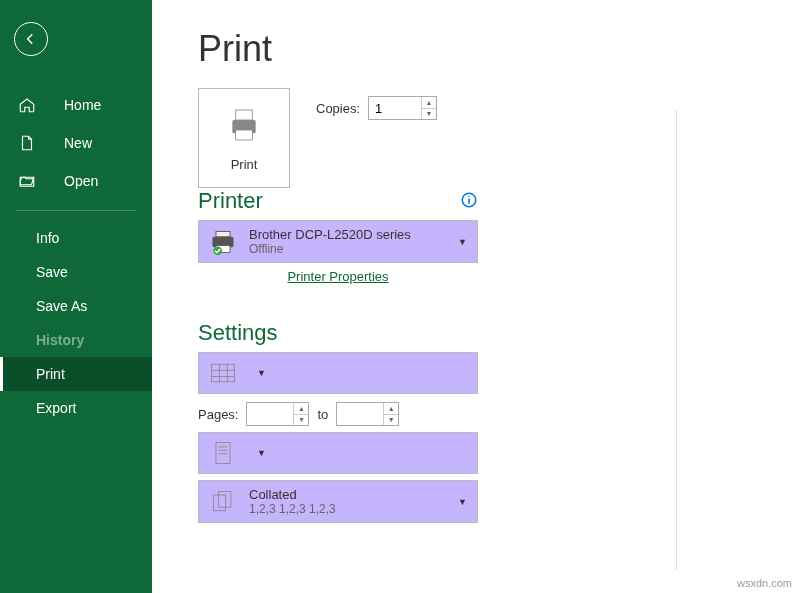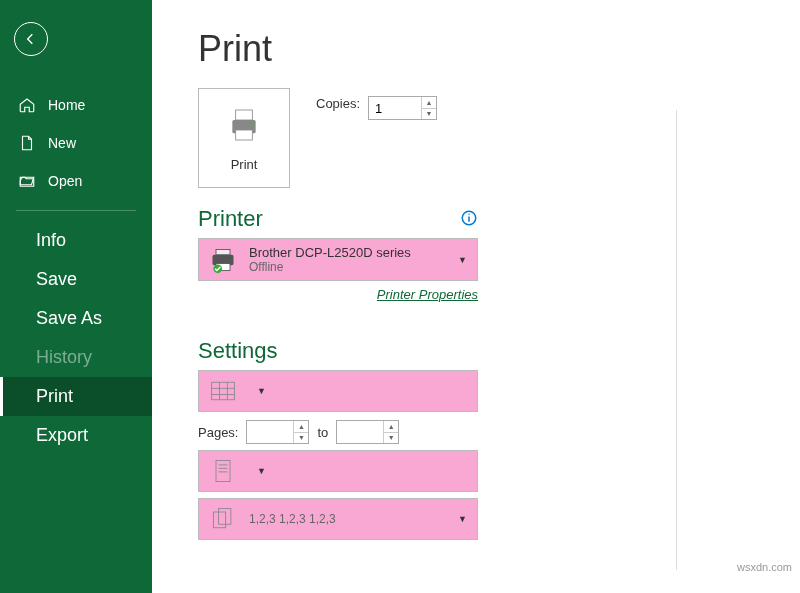--- a/index.html
+++ b/index.html
@@ -28,35 +28,35 @@
       margin-bottom: 30px;
       display: flex;
       align-items: center;
       justify-content: center;
       cursor: pointer;
     }
     .back-btn svg { width: 16px; height: 16px; fill: none; stroke: #fff; stroke-width: 2; }
     .side-item {
       display: flex;
       align-items: center;
-      gap: 12px;
+      gap: 28px;
       padding: 10px 18px;
       font-size: 14px;
       cursor: pointer;
     }
     .side-item .icon { width: 18px; height: 18px; display:flex; align-items:center; justify-content:center; }
     .side-item .icon svg { width:18px; height:18px; fill:none; stroke:#fff; stroke-width:1.5; }
     .side-divider { height:1px; background: rgba(255,255,255,0.25); margin: 10px 16px; }
     .side-sub {
       padding: 9px 34px 9px 36px;
-      font-size: 18px;
+      font-size: 14px;
       color: #fff;
       cursor: pointer;
     }
-    .side-sub.disabled { color: rgba(255,255,255,0.45); }
+    .side-sub.disabled { color: rgba(255,255,255,0.45); font-weight: bold; }
     .side-sub.selected {
       background: #0a4f2a;
       border-left: 3px solid #fff;
       padding-left: 33px;
     }
     .main {
       flex: 1;
       padding: 28px 0 0 46px;
       position: relative;
       background: #fff;
@@ -76,20 +76,21 @@
       flex-direction: column;
       align-items: center;
       justify-content: center;
       gap: 12px;
       cursor: pointer;
     }
     .print-button svg { width: 40px; height: 40px; }
     .print-button span { font-size: 13px; }
     .copies-block {
       display: flex;
+      align-items: center;
       margin-left: 26px;
       margin-top: 8px;
       gap: 8px;
     }
     .spinner {
       display: flex;
       border: 1px solid #aaa;
       height: 24px;
       background: #fff;
     }
@@ -105,54 +106,53 @@
     .spinner .arrows div:first-child{border-bottom:1px solid #ccc;}
     .section-title {
       font-size: 22px;
       font-weight: 300;
       color: #0e6837;
       margin-top: 36px;
     }
     .settings-area { width: 280px; position:relative; }
     .dropdown {
       border: 1px solid #bbb;
-      background: #f9a8d4;
+      background: #c4b5fd;
       display: flex;
       align-items: center;
       padding: 6px 10px;
       margin-top: 6px;
       cursor: pointer;
       position: relative;
     }
     .dropdown .dd-icon { width: 28px; height: 28px; margin-right: 12px; display:flex; align-items:center; justify-content:center; flex-shrink:0;}
     .dropdown .dd-icon svg { width:28px; height:28px; }
     .dropdown .dd-text { flex:1; overflow:hidden; }
     .dropdown .dd-title { font-size: 13px; color:#333; white-space:nowrap; overflow:hidden; text-overflow:ellipsis;}
     .dropdown .dd-sub { font-size: 12px; color:#666; white-space:nowrap; overflow:hidden; text-overflow:ellipsis;}
     .dropdown .caret { font-size: 9px; color:#333; margin-left:8px;}
     .link {
-      text-align: right;
+      text-align: center;
       margin-top: 6px;
       font-size: 13px;
-      font-style: italic;
     }
     .link span { color:#0e6837; text-decoration: underline; cursor:pointer;}
     .pages-row {
       display:flex; align-items:center; gap:8px; margin-top:8px;
     }
     .pages-row .spinner input { width: 46px; }
     .divider-v {
       position: absolute;
       left: 524px; top: 110px;
       width: 1px; height: 460px;
       background: #ddd;
     }
     .watermark {
       position: absolute;
-      right: 8px; bottom: 20px;
+      right: 8px; bottom: 4px;
       font-size: 11px; color:#999;
     }
   </style>
 </head>
 <body>
 
 <div class="sidebar">
   <div class="back-btn">
     <svg viewBox="0 0 24 24">
         <path d="M14 5l-7 7 7 7"></path>
@@ -215,21 +215,21 @@
         <input value="1" style="">
         <div class="arrows">
           <div>▲</div>
           <div>▼</div>
         </div>
       </div>
     </div>
   </div>
 
   <div class="settings-area">
-    <div style="display:flex;align-items:center;justify-content:space-between;margin-top:18px">
+    <div style="display:flex;align-items:center;justify-content:space-between;">
       <div class="section-title" style="margin-top:0">Printer</div>
       <span style="color:#0078d4">
         <svg viewBox="0 0 24 24" width="18" height="18" fill="none" stroke="#0078d4" stroke-width="2">
             <circle cx="12" cy="12" r="9"></circle>
             <line x1="12" y1="10" x2="12" y2="17"></line>
             <circle cx="12" cy="7" r="1" fill="#0078d4" stroke="none"></circle>
           </svg>
       </span>
     </div>
 
@@ -299,20 +299,21 @@
     </div>
 
     <div class="dropdown">
       <div class="dd-icon">
         <svg viewBox="0 0 32 32" fill="none" stroke="#888">
             <rect x="5" y="8" width="14" height="18"></rect>
             <rect x="11" y="4" width="14" height="18"></rect>
           </svg>
       </div>
       <div class="dd-text">
+        <div class="dd-title">Collated</div>
         <div class="dd-sub">1,2,3    1,2,3    1,2,3</div>
       </div>
       <div class="caret">▼</div>
     </div>
   </div>
 
   <div class="divider-v"></div>
   <div class="watermark">wsxdn.com</div>
 </div>
 

